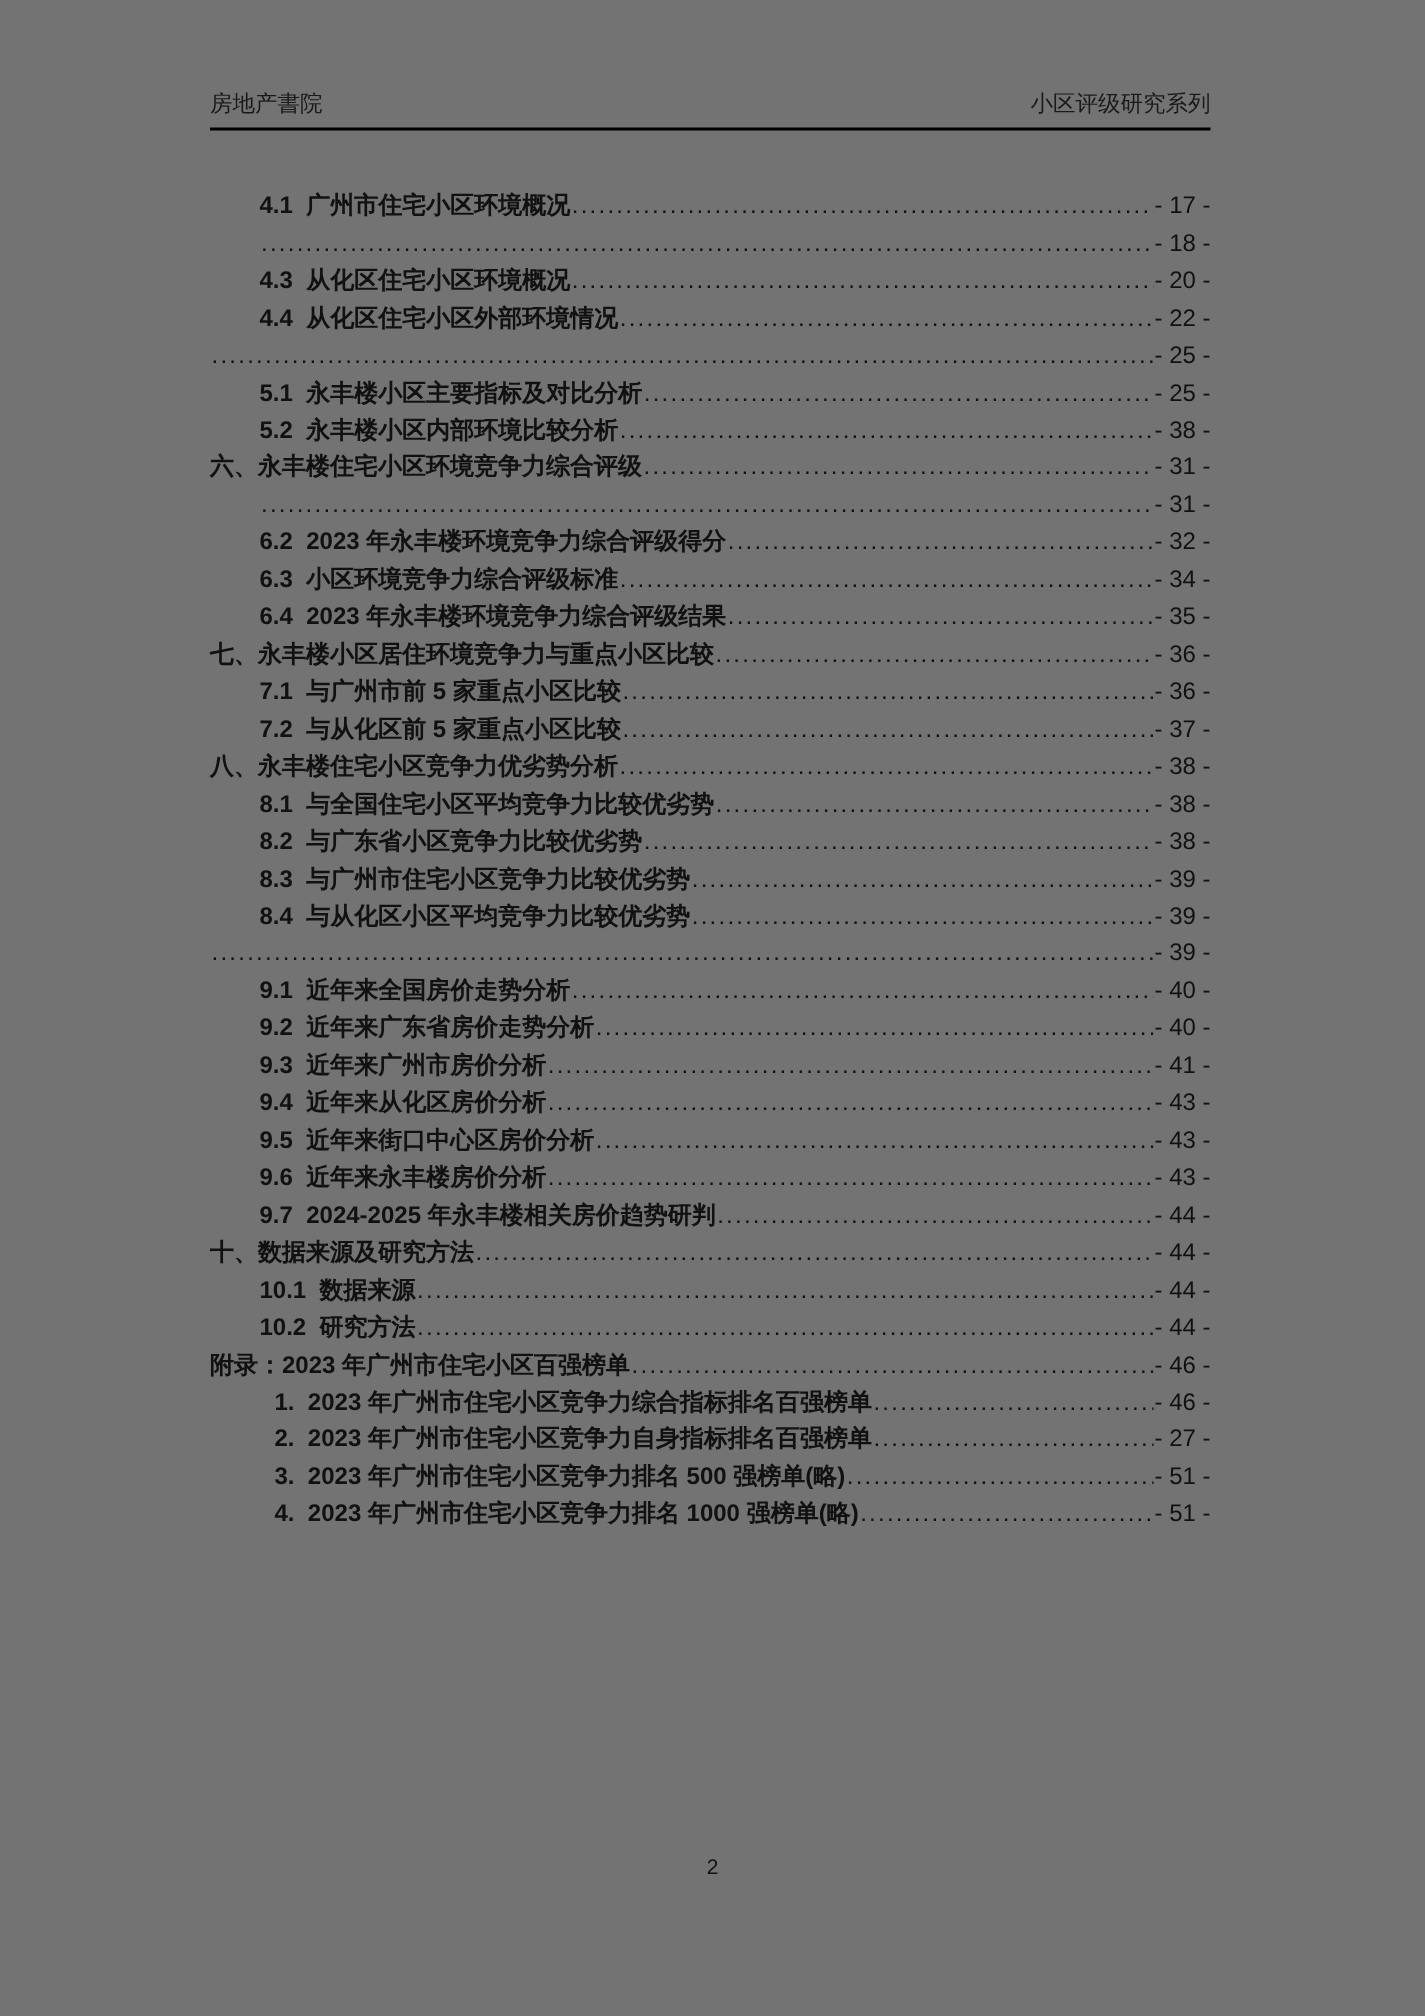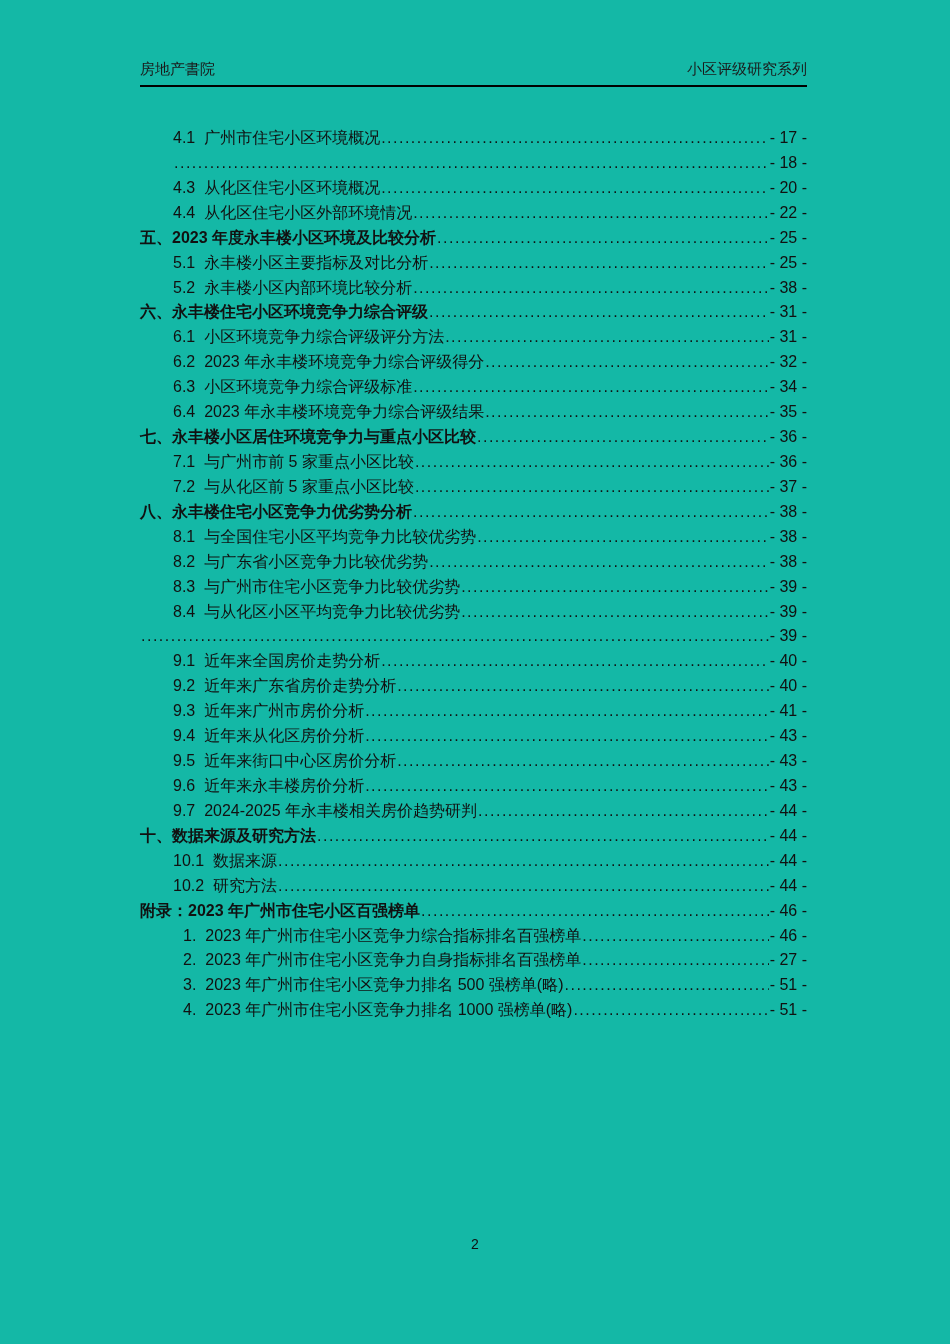--- a/index.html
+++ b/index.html
@@ -1,21 +1,21 @@
 <!DOCTYPE html>
 <html><head>
 <meta charset="utf-8">
 <style>
   html, body { margin: 0; padding: 0; background: #e8e8e8; }
   .page {
     position: relative;
     width: 950px;
     height: 1344px;
     margin: 0 auto;
-    background: #14b8a6;
+    background: #737373;
     color: #1a1a1a;
     font-family: "Liberation Sans", sans-serif;
     overflow: hidden;
   }
   .page-header {
     position: absolute;
     left: 140px;
     width: 667px;
     top: 60px;
     display: flex;
@@ -35,21 +35,21 @@
     display: flex;
     align-items: baseline;
     height: 24.93px;
     line-height: 24.93px;
     font-size: 16px;
     color: #111111;
   }
   .toc-row.lv0 .toc-label { font-weight: bold; }
   .toc-row.lv1 { padding-left: 33px; }
   .toc-row.lv2 { padding-left: 43px; }
-  .toc-label { white-space: pre; }
+  .toc-label { white-space: pre; font-weight: bold; }
   .toc-leader {
     flex: 1;
     overflow: hidden;
     white-space: nowrap;
     min-width: 10px;
     margin: 0 1px;
   }
   .toc-leader::after {
     content: "...................................................................................................................................................................................................";
     letter-spacing: 1.5px;
@@ -98,21 +98,20 @@
     <span class="toc-page">- 20 -</span>
   </div>
 
   <div class="toc-row lv1">
     <span class="toc-label">4.4  从化区住宅小区外部环境情况</span>
     <span class="toc-leader"></span>
     <span class="toc-page">- 22 -</span>
   </div>
 
   <div class="toc-row lv0">
-    <span class="toc-label">五、2023 年度永丰楼小区环境及比较分析</span>
     <span class="toc-leader"></span>
     <span class="toc-page">- 25 -</span>
   </div>
 
   <div class="toc-row lv1">
     <span class="toc-label">5.1  永丰楼小区主要指标及对比分析</span>
     <span class="toc-leader"></span>
     <span class="toc-page">- 25 -</span>
   </div>
 
@@ -123,21 +122,20 @@
   </div>
 
 
   <div class="toc-row lv0">
     <span class="toc-label">六、永丰楼住宅小区环境竞争力综合评级</span>
     <span class="toc-leader"></span>
     <span class="toc-page">- 31 -</span>
   </div>
 
   <div class="toc-row lv1">
-    <span class="toc-label">6.1  小区环境竞争力综合评级评分方法</span>
     <span class="toc-leader"></span>
     <span class="toc-page">- 31 -</span>
   </div>
 
   <div class="toc-row lv1">
     <span class="toc-label">6.2  2023 年永丰楼环境竞争力综合评级得分</span>
     <span class="toc-leader"></span>
     <span class="toc-page">- 32 -</span>
   </div>
 

